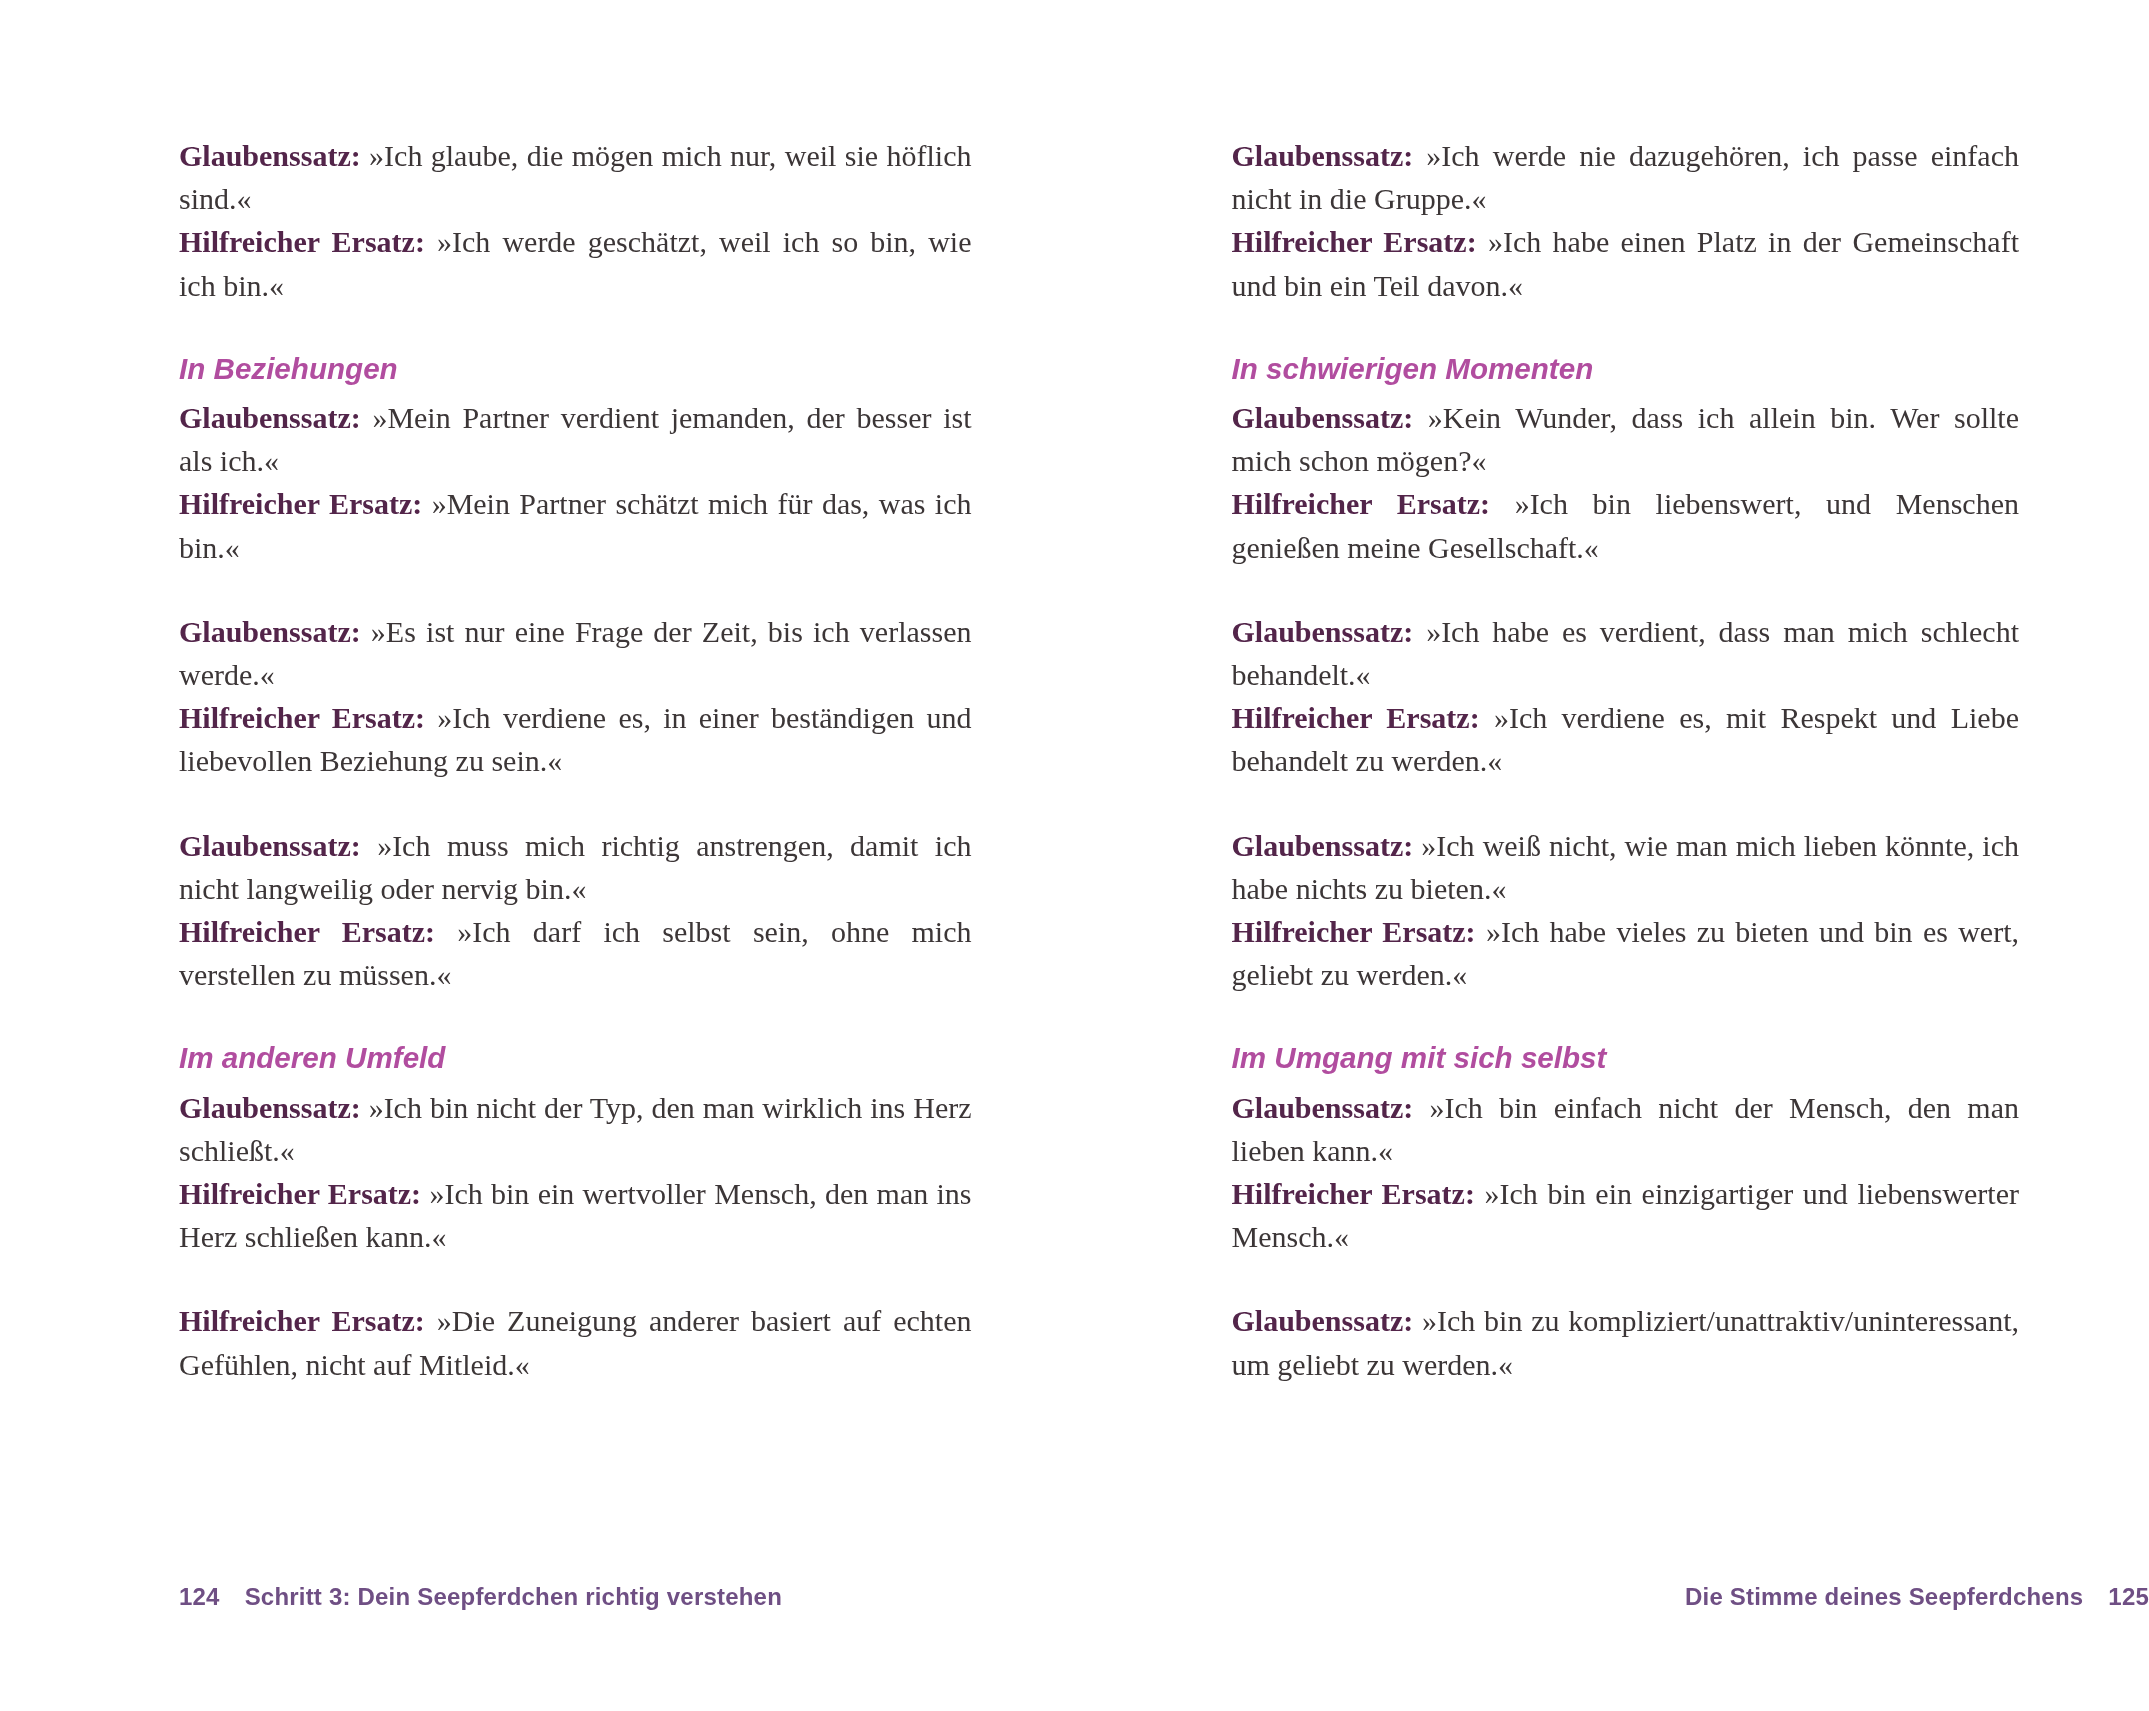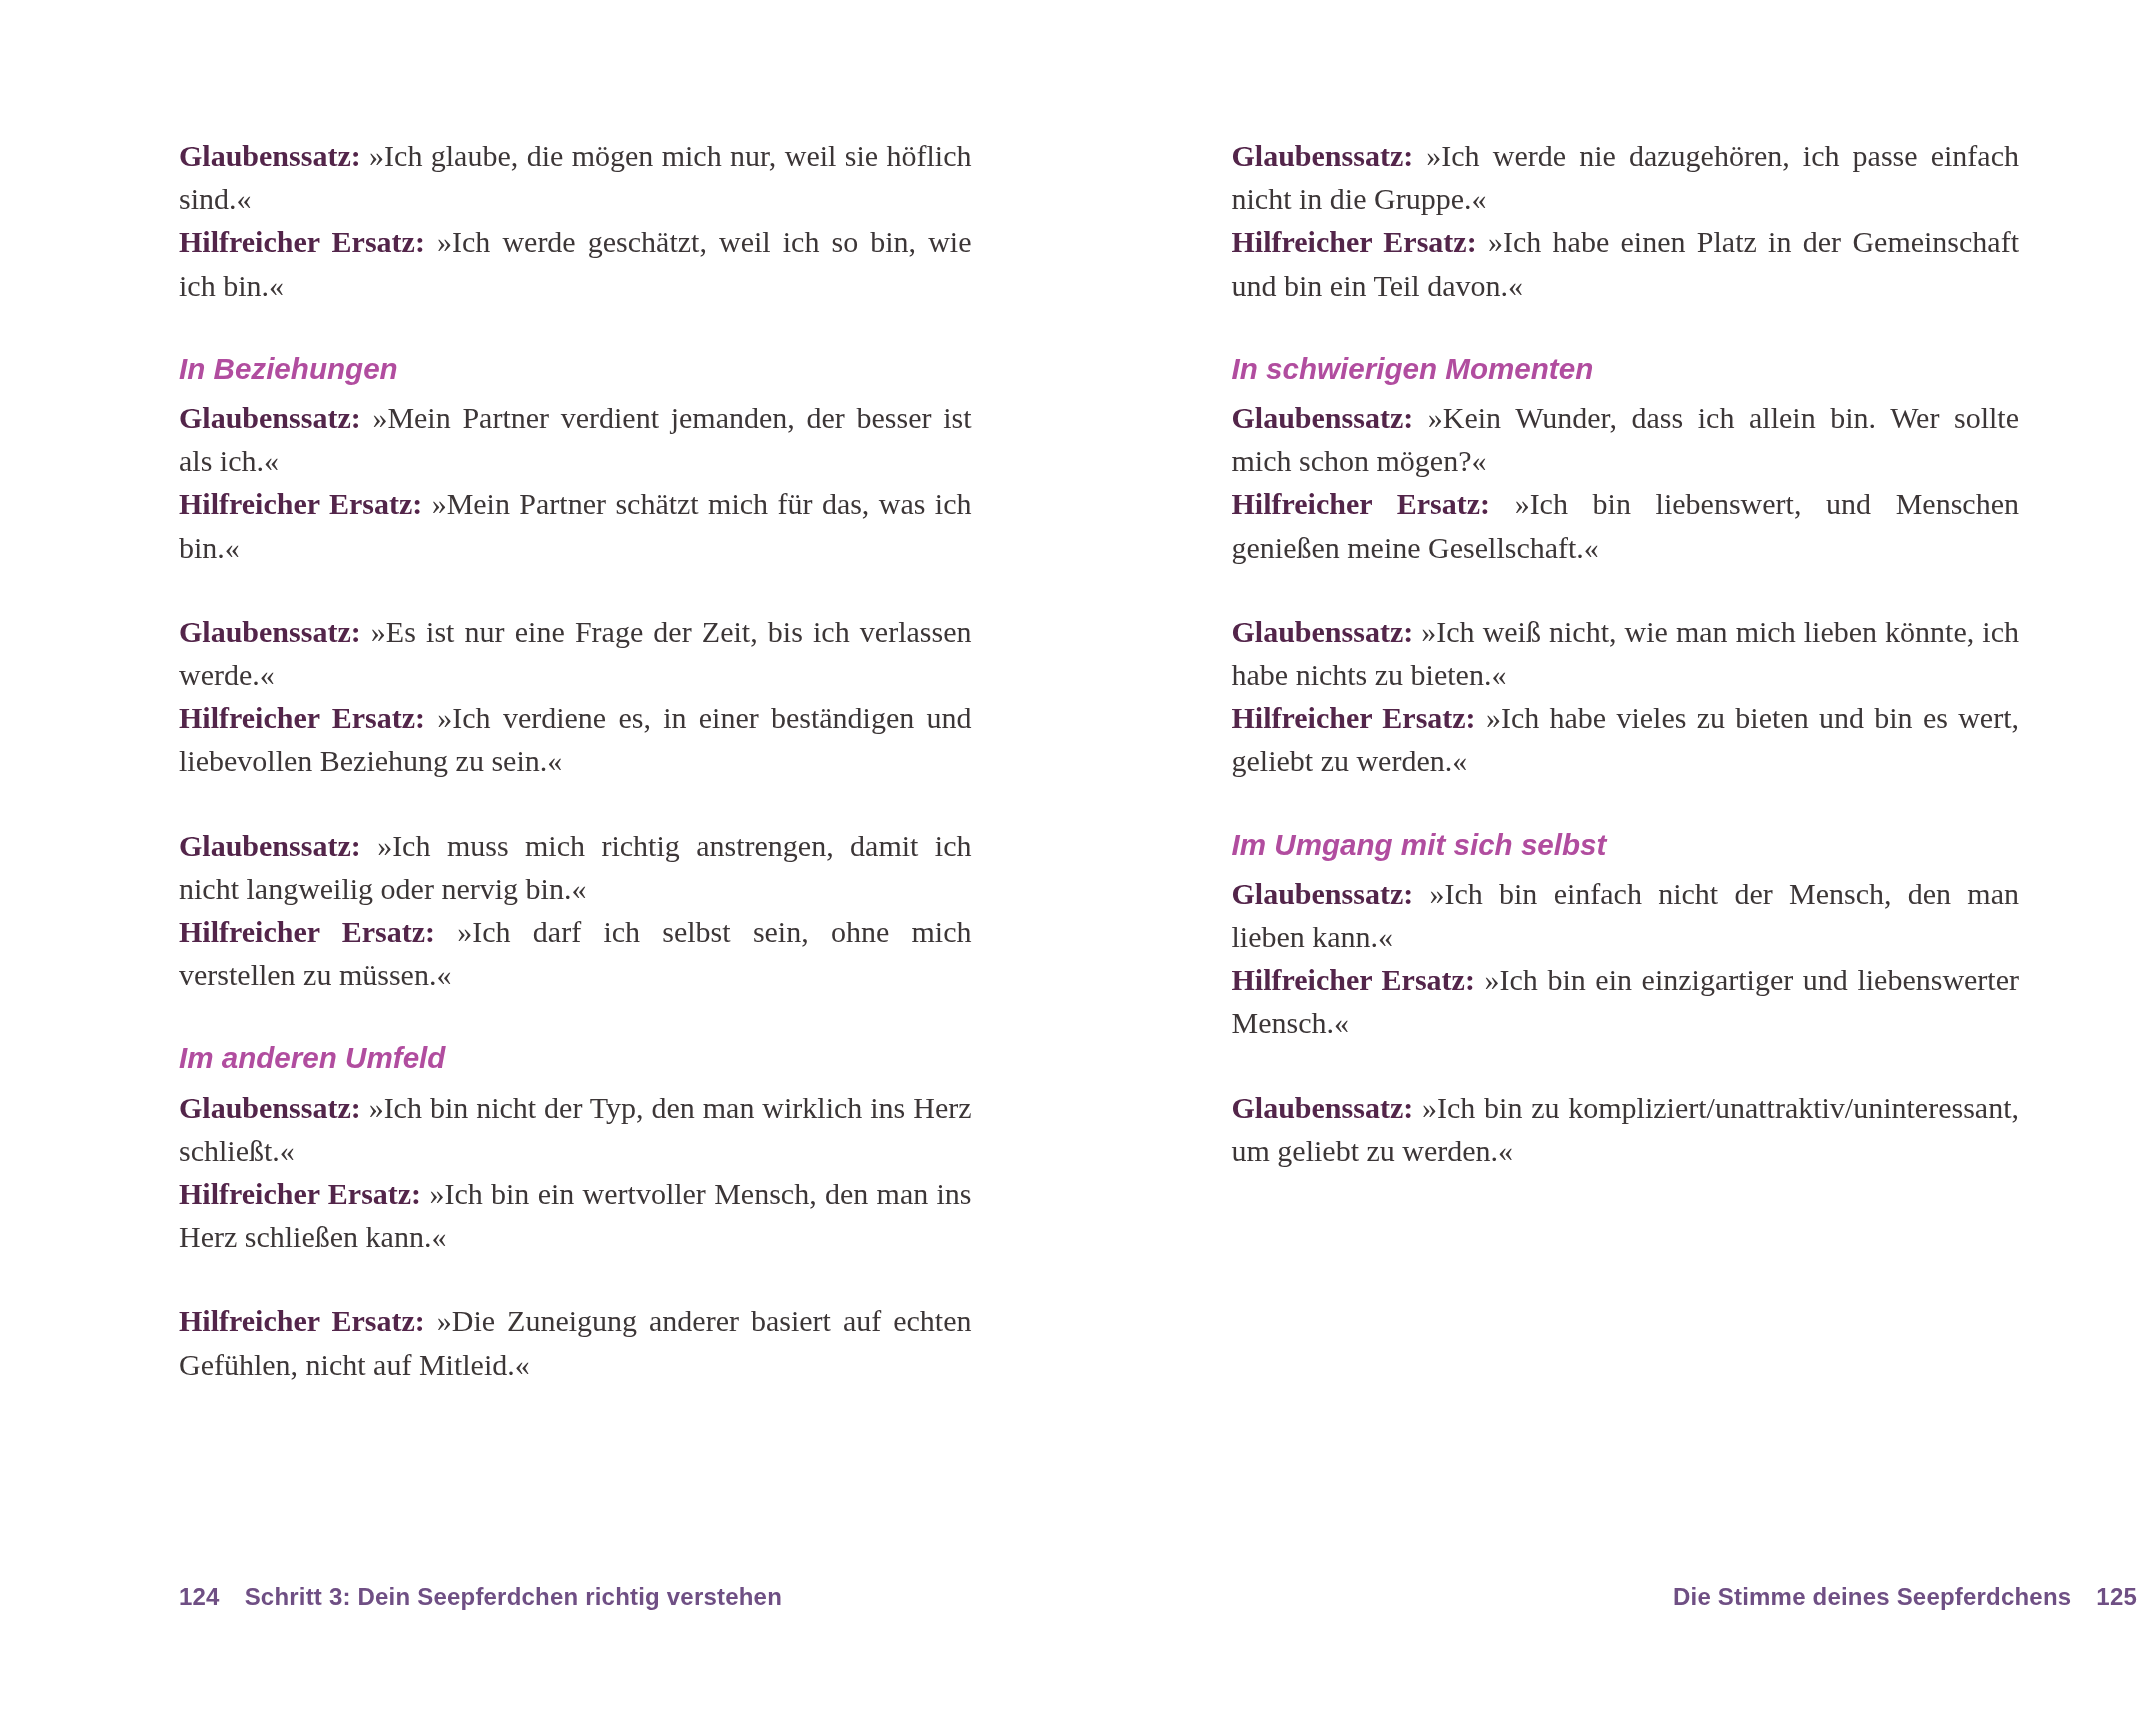--- a/index.html
+++ b/index.html
@@ -38,21 +38,21 @@
     font-family:"Liberation Sans", sans-serif;
     font-style:italic;
     font-weight:bold;
     color:var(--color-heading);
     font-size:29.6px;
     line-height:1.45;
     margin:0 0 5.4px 0;
   }
   .footer{
     position:absolute;
-    bottom:100px;left:0;right:12px;
+    bottom:100px;left:0;right:0;
     font-family:"Liberation Sans", sans-serif;
     font-size:24px;
     color:var(--color-footer);
     letter-spacing:0.2px;
   }
   .footer-left{padding-left:179px;}
   .footer-right{text-align:right;}
   .page-number{font-weight:bold;color:var(--color-footer);}
   .footer-left .page-number{margin-right:25px;}
   .footer-right .page-number{margin-left:25px;}
@@ -101,20 +101,24 @@
         <div class="block">
           <p class="entry"><span class="entry-label">Glaubenssatz:</span><span class="entry-text"> »Ich werde nie dazugehören, ich passe einfach nicht in die Gruppe.«</span></p>
           <p class="entry"><span class="entry-label">Hilfreicher Ersatz:</span><span class="entry-text"> »Ich habe einen Platz in der Gemeinschaft und bin ein Teil davon.«</span></p>
         </div>
         <div class="block">
           <div class="section-heading">In schwierigen Momenten</div>
           <p class="entry"><span class="entry-label">Glaubenssatz:</span><span class="entry-text"> »Kein Wunder, dass ich allein bin. Wer sollte mich schon mögen?«</span></p>
           <p class="entry"><span class="entry-label">Hilfreicher Ersatz:</span><span class="entry-text"> »Ich bin liebenswert, und Menschen genießen meine Gesellschaft.«</span></p>
         </div>
         <div class="block">
+          <p class="entry"><span class="entry-label">Glaubenssatz:</span><span class="entry-text"> »Ich habe es verdient, dass man mich schlecht behandelt.«</span></p>
+          <p class="entry"><span class="entry-label">Hilfreicher Ersatz:</span><span class="entry-text"> »Ich verdiene es, mit Respekt und Liebe behandelt zu werden.«</span></p>
+        </div>
+        <div class="block">
           <p class="entry"><span class="entry-label">Glaubenssatz:</span><span class="entry-text"> »Ich weiß nicht, wie man mich lieben könnte, ich habe nichts zu bieten.«</span></p>
           <p class="entry"><span class="entry-label">Hilfreicher Ersatz:</span><span class="entry-text"> »Ich habe vieles zu bieten und bin es wert, geliebt zu werden.«</span></p>
         </div>
         <div class="block">
           <div class="section-heading">Im Umgang mit sich selbst</div>
           <p class="entry"><span class="entry-label">Glaubenssatz:</span><span class="entry-text"> »Ich bin einfach nicht der Mensch, den man lieben kann.«</span></p>
           <p class="entry"><span class="entry-label">Hilfreicher Ersatz:</span><span class="entry-text"> »Ich bin ein einzigartiger und liebenswerter Mensch.«</span></p>
         </div>
         <div class="block">
           <p class="entry"><span class="entry-label">Glaubenssatz:</span><span class="entry-text"> »Ich bin zu kompliziert/unattraktiv/uninteressant, um geliebt zu werden.«</span></p>

